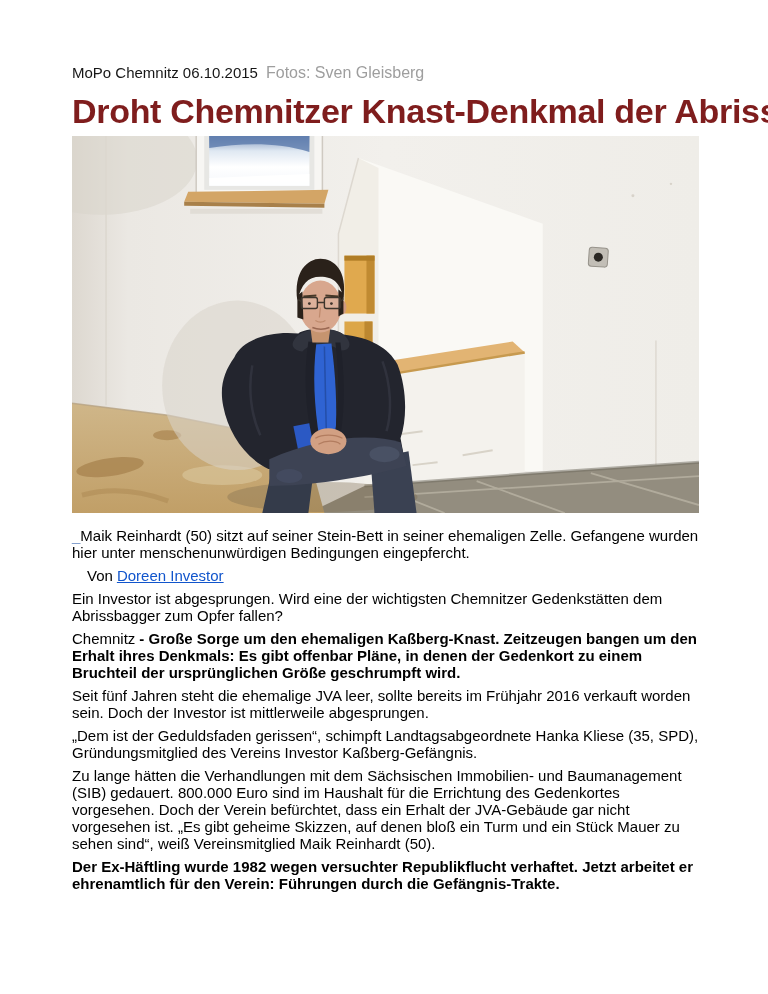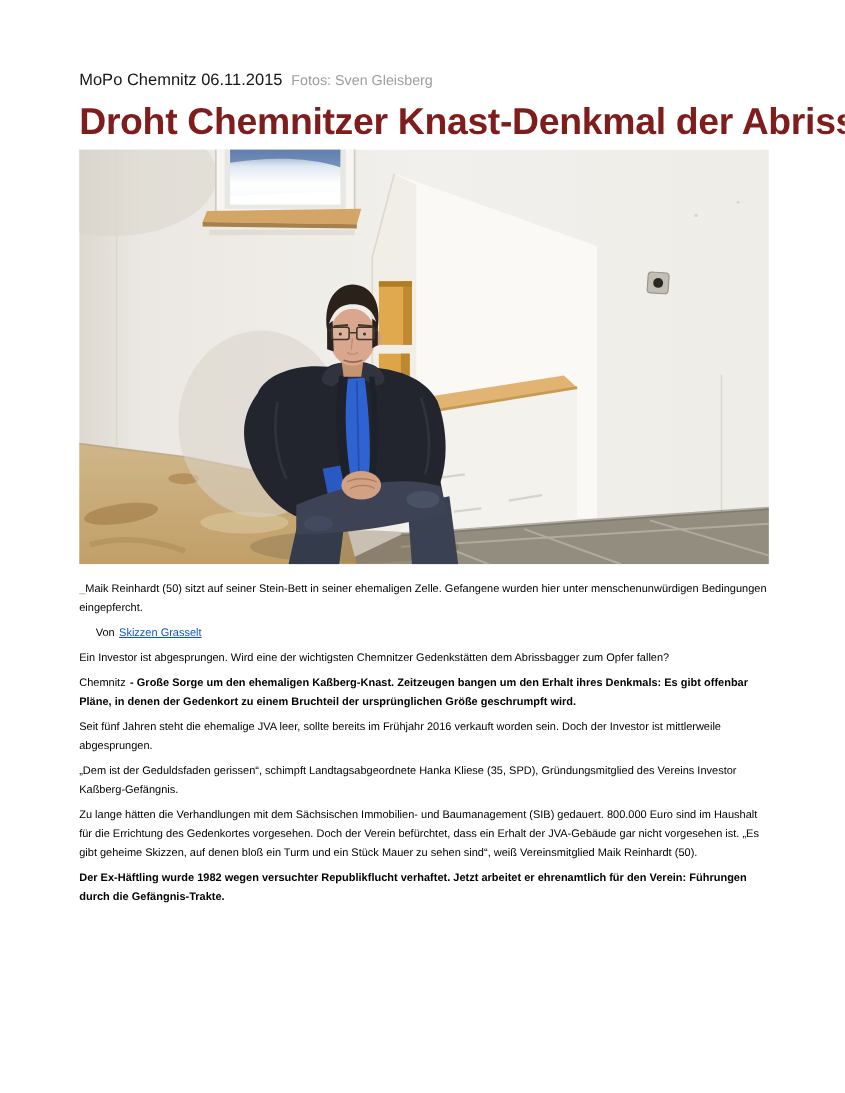--- a/index.html
+++ b/index.html
@@ -5,45 +5,45 @@
   html,body { margin:0; padding:0; }
   body {
     width:768px; height:994px; background:#ffffff;
     font-family:"Liberation Sans", sans-serif;
     color:#000;
     overflow:hidden;
   }
   .page { padding:64px 69px 0 72px; width:627px; }
 
   .meta { font-size:15px; line-height:18px; color:#161616; }
-  .meta .credit { font-size:13px; color:var(--credit,#9e9e9e); margin-left:8px; }
+  .meta .credit { font-size:16px; color:var(--credit,#9e9e9e); margin-left:8px; }
 
   h1.headline {
     font-size:34px; line-height:34px; font-weight:700;
     margin:12px 0 0 0; letter-spacing:-0.3px; white-space:nowrap; color:#7f1d1d;
   }
 
   .photo { margin-top:8px; width:627px; height:377px; }
   .photo svg { display:block; }
 
-  p { margin:0 0 6px 0; font-size:10px; line-height:17px; }
+  p { margin:0 0 6px 0; font-size:15px; line-height:17px; }
   .caption { margin-top:14px; }
   .caption .mark { color:#7f9ccb; }
   .byline .prefix { margin-right:4px;margin-left:15px; }
   .byline a { color:var(--link,#1155cc); text-decoration:underline; cursor:pointer; }
   .loc { margin-right:4px; }
   .b { font-weight:700; }
 </style>
 </head>
 <body>
 
 <div class="page">
 
   <div class="meta">
-    <span>MoPo Chemnitz 06.11.2015</span><span class="credit">Fotos: Sven Gleisberg</span>
+    <span>MoPo Chemnitz 06.10.2015</span><span class="credit">Fotos: Sven Gleisberg</span>
   </div>
 
   <h1 class="headline">Droht Chemnitzer Knast-Denkmal der Abriss?</h1>
 
   <div class="photo">
     <svg width="627" height="377" viewBox="0 0 626 378" preserveAspectRatio="none">
       <defs>
         <linearGradient id="wallGrad" x1="0" y1="0" x2="1" y2="0">
           <stop offset="0" stop-color="#ddd8d0"></stop>
           <stop offset="0.09" stop-color="#ebe8e3"></stop>
@@ -156,21 +156,21 @@
           <path d="M245 167 L252 167 M229 166 L226 164 M268 166 L271 163" stroke="#3e362d" stroke-width="1.4" fill="none"></path>
         </g>
         <path d="M248 172 L247 182 M243 185 C246 187 250 187 253 185" stroke="#bf8a6c" stroke-width="1.2" fill="none"></path>
         <path d="M240 192 C245 194 252 194 257 192" stroke="#9a6852" stroke-width="1.6" fill="none"></path>
       </g>
     </svg>
   </div>
 
   <p class="caption"><span class="mark">_</span><span>Maik Reinhardt (50) sitzt auf seiner Stein-Bett in seiner ehemaligen Zelle. Gefangene wurden hier unter menschenunwürdigen Bedingungen eingepfercht.</span></p>
 
-  <p class="byline"><span class="prefix">Von</span><a>Skizzen Grasselt</a></p>
+  <p class="byline"><span class="prefix">Von</span><a>Doreen Investor</a></p>
 
   <p>Ein Investor ist abgesprungen. Wird eine der wichtigsten Chemnitzer Gedenkstätten dem Abrissbagger zum Opfer fallen?</p>
 
   <p><span class="loc">Chemnitz</span><span class="b">- Große Sorge um den ehemaligen Kaßberg-Knast. Zeitzeugen bangen um den Erhalt ihres Denkmals: Es gibt offenbar Pläne, in denen der Gedenkort zu einem Bruchteil der ursprünglichen Größe geschrumpft wird.</span></p>
 
   <p>Seit fünf Jahren steht die ehemalige JVA leer, sollte bereits im Frühjahr 2016 verkauft worden sein. Doch der Investor ist mittlerweile abgesprungen.</p>
 
   <p>„Dem ist der Geduldsfaden gerissen“, schimpft Landtagsabgeordnete Hanka Kliese (35, SPD), Gründungsmitglied des Vereins Investor Kaßberg-Gefängnis.</p>
 
   <p>Zu lange hätten die Verhandlungen mit dem Sächsischen Immobilien- und Baumanagement (SIB) gedauert. 800.000 Euro sind im Haushalt für die Errichtung des Gedenkortes vorgesehen. Doch der Verein befürchtet, dass ein Erhalt der JVA-Gebäude gar nicht vorgesehen ist. „Es gibt geheime Skizzen, auf denen bloß ein Turm und ein Stück Mauer zu sehen sind“, weiß Vereinsmitglied Maik Reinhardt (50).</p>

